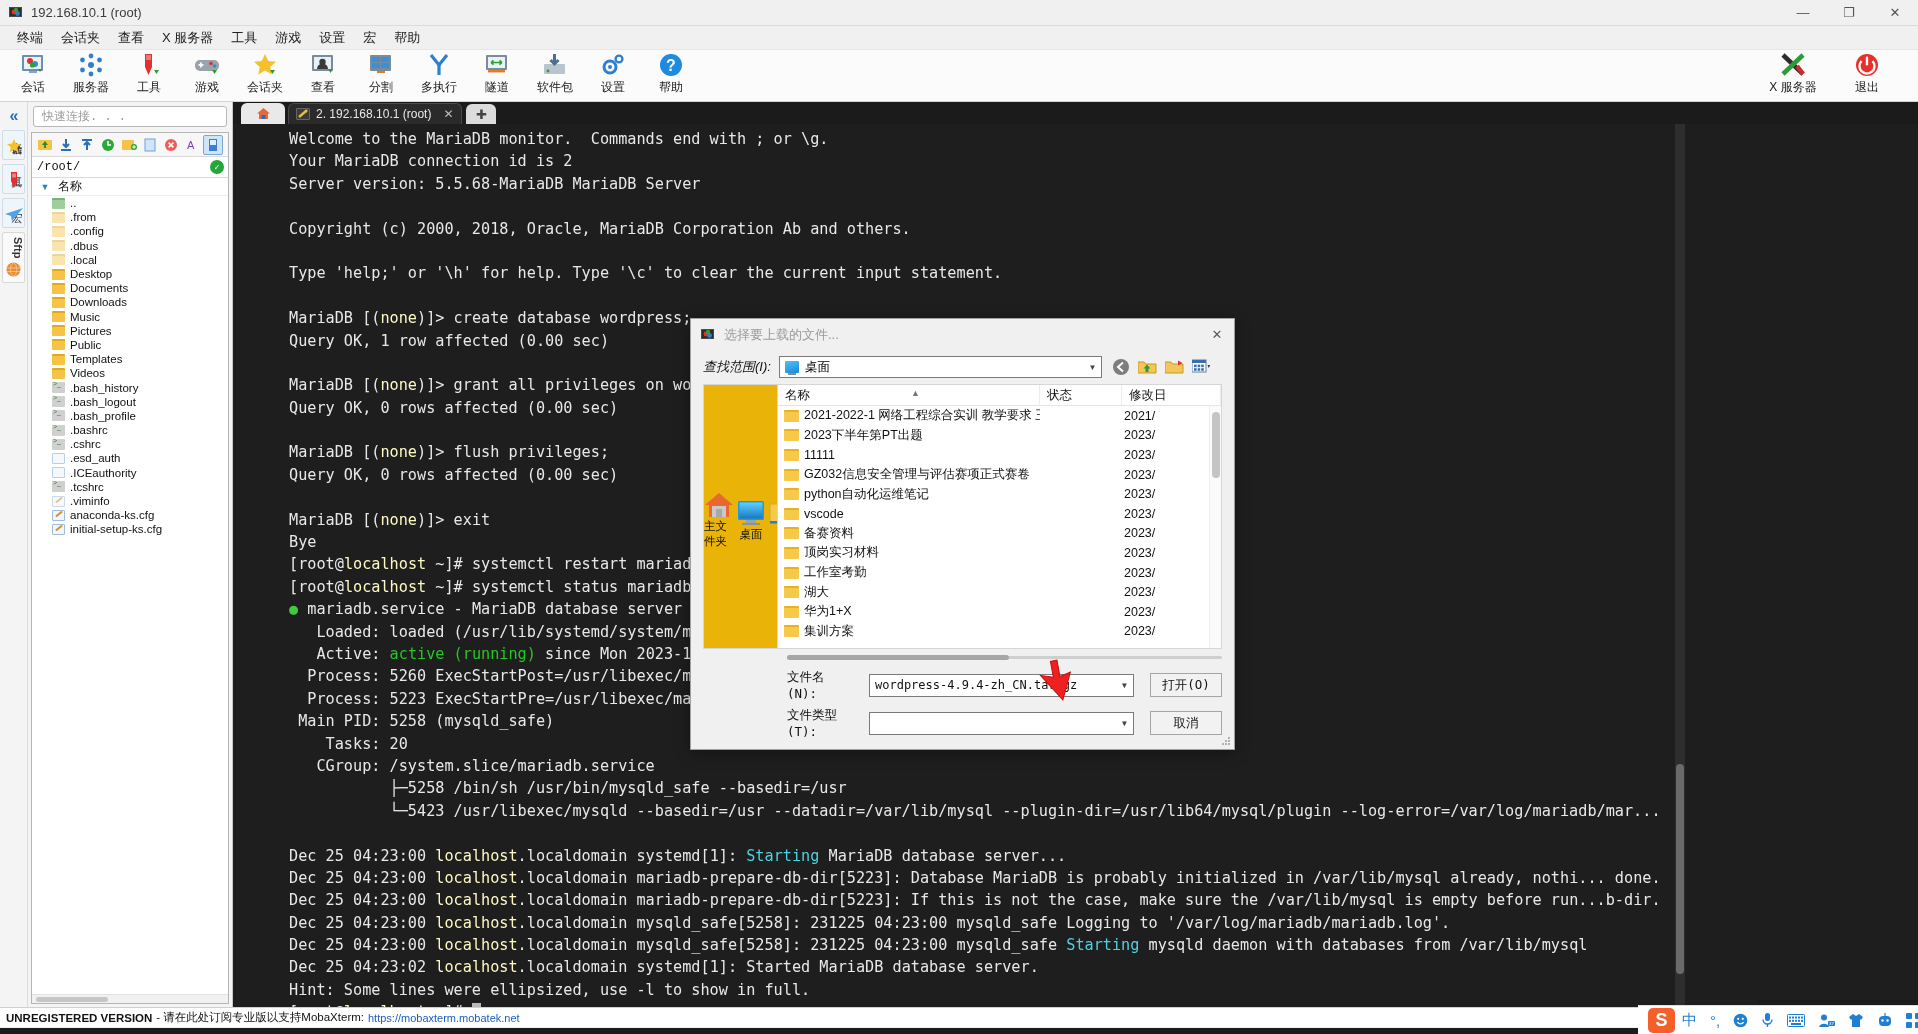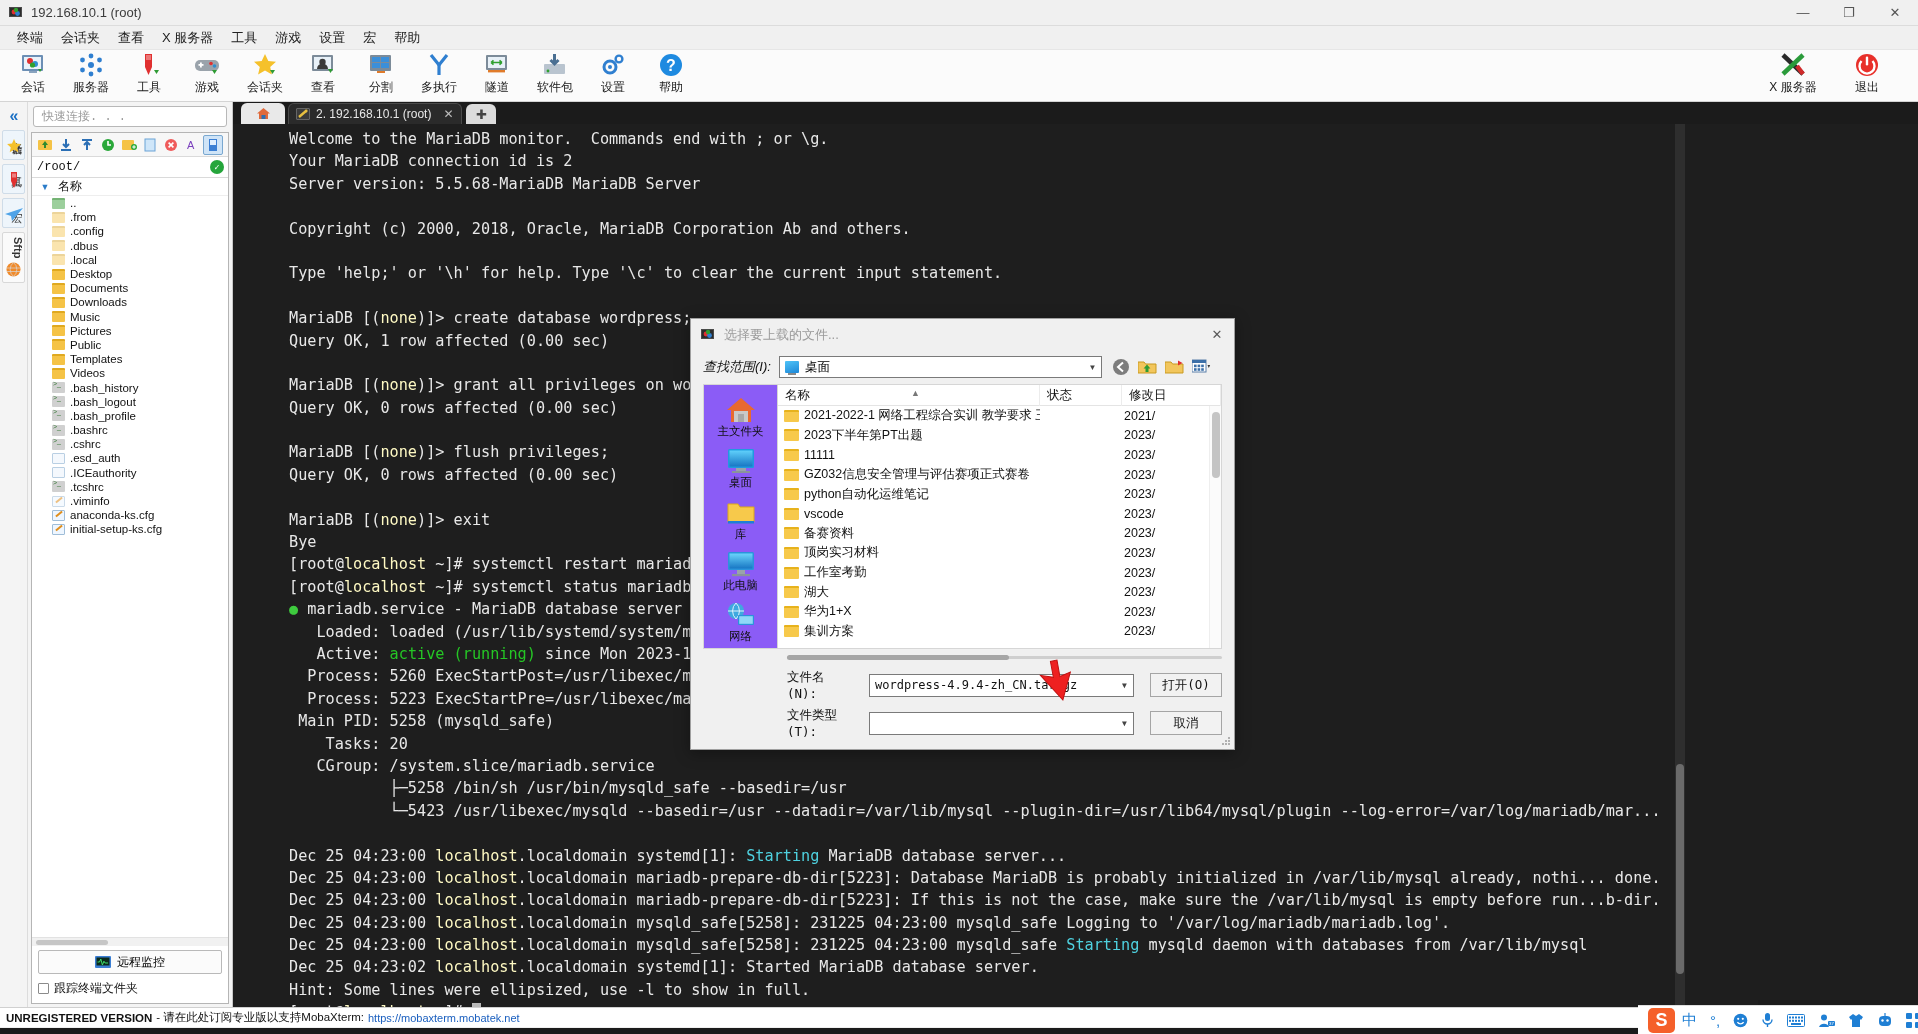--- a/index.html
+++ b/index.html
@@ -172,22 +172,22 @@
                   display:flex; align-items:center; padding-left:5px; gap:6px; font-size:12.5px; }
   .combo-arrow { margin-left:auto; width:17px; height:20px; display:flex;
                  align-items:center; justify-content:center; font-size:8px; color:#444; }
   .mini-desk { width:14px; height:12px; border-radius:1px;
                background:linear-gradient(160deg,#4fc3f7,#1c87d8); position:relative; }
   .mini-desk::after { content:""; position:absolute; left:3px; bottom:-2px; width:8px; height:2px; background:#8a8a8a; }
   .dlg-icobar { display:flex; align-items:center; gap:6px; padding-right:10px; }
   .dib { width:21px; height:21px; display:flex; align-items:center; justify-content:center;
          position:relative; }
   .dlg-body { flex:1; display:flex; padding:0 12px 0 12px; min-height:0; }
-  .places { width:74px; background:#8b5cf6; border:1px solid #d6d6d6; border-right:none;
-            display:flex; flex-direction:column; align-items:center; padding-top:8px; gap:2px; }
+  .places { width:74px; background:#eab308; border:1px solid #d6d6d6; border-right:none;
+            display:flex; flex-direction:row; align-items:center; padding-top:8px; gap:2px; }
   .place { width:72px; height:52px; display:flex; flex-direction:column;
            align-items:center; justify-content:center; gap:1px; }
   .place-ico { width:30px; height:26px; position:relative; }
   .place-lbl { font-size:11.5px; color:#111; }
   .filelist { flex:1; background:#fff; border:1px solid #d6d6d6; position:relative; overflow:hidden; }
   .fl-head { height:21px; display:flex; border-bottom:1px solid #e4e4e4;
              font-size:12.5px; color:#111; align-items:center; position:relative; }
   .fl-col { padding-left:7px; border-right:1px solid #ececec; height:21px; line-height:21px; }
   .c-name { width:262px; }
   .c-status { width:82px; }
@@ -623,34 +623,20 @@
             <span class="f-ico ico-cfg" style=""></span>
             <span>anaconda-ks.cfg</span>
           </div>
           <div class="f-row">
             <span class="f-ico ico-cfg" style=""></span>
             <span>initial-setup-ks.cfg</span>
           </div>
         </div>
       <div class="sftp-scroll-h">
         <div class="thumb"></div>
-      </div>
-      <div class="sftp-foot">
-        <div class="btn-monitor">
-          <svg width="16" height="13" viewBox="0 0 16 13">
-              <rect x="0" y="0" width="16" height="12" rx="1" fill="#3b7fd4"></rect>
-              <rect x="1.5" y="1.5" width="13" height="8" fill="#0b2a1a"></rect>
-              <path d="M2.5 6 l2 0 l1.3 -3 l1.6 6 l1.5 -3.8 l1.2 1.8 h3" stroke="#3ddc6a" stroke-width="1" fill="none"></path>
-            </svg>
-          <span>远程监控</span>
-        </div>
-        <div class="chk-row">
-          <span class="chk"></span>
-          <span>跟踪终端文件夹</span>
-        </div>
       </div>
     </div>
   </div>
 
   <div class="tabstrip">
     <div class="tab-home">
       <svg width="15" height="13" viewBox="0 0 15 13">
         <path d="M7.5 1 L14 6.5 H12 V12 H3 V6.5 H1 Z" fill="#e06a3b"></path>
         <rect x="5.5" y="8" width="4" height="4" fill="#2f6fb0"></rect>
       </svg>

